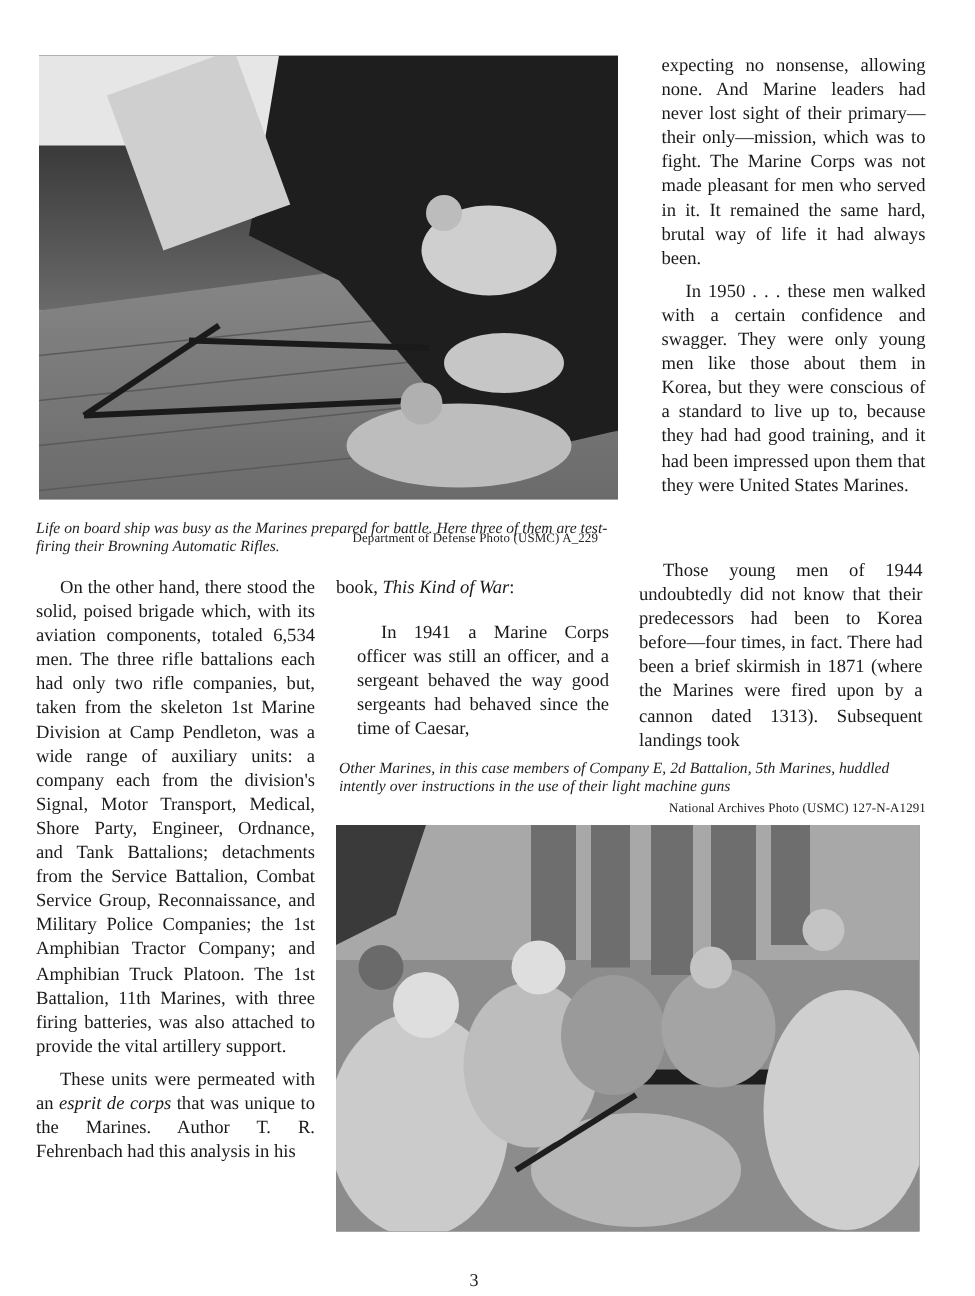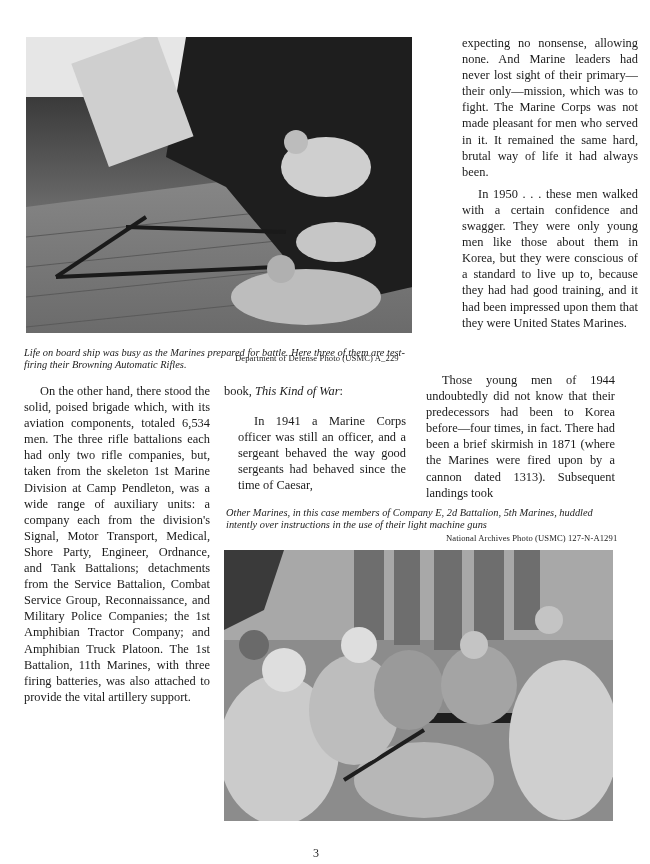--- a/index.html
+++ b/index.html
@@ -17,21 +17,21 @@
 
   .col { position: absolute; font-size: 12.4px; line-height: 16.1px; text-align: justify; }
   .col p { margin: 0; }
   .col p.indent { text-indent: 16px; }
   .col p + p { margin-top: 6px; }
   .col em { font-style: italic; }
 
   #col-left { left: 24px; top: 383px; width: 186px; }
   #col-mid-a { left: 224px; top: 383px; width: 182px; }
   #col-mid-b { left: 238px; top: 413px; width: 168px; }
-  #col-right-a { left: 462px; top: 35px; width: 176px; }
+  #col-right-a { left: 441px; top: 35px; width: 176px; }
   #col-right-b { left: 426px; top: 372px; width: 189px; }
 
   .page-num { position: absolute; left: 313px; top: 846px; font-size: 12px; }
 </style>
 </head>
 <body>
 
 <div id="photo-top" class="photo" role="img" aria-label="Marines lying prone on a ship deck test-firing Browning Automatic Rifles">
   <svg viewBox="0 0 386 296" preserveAspectRatio="none">
     <defs>
@@ -66,20 +66,21 @@
     <ellipse cx="310" cy="205" rx="40" ry="20" fill="#c6c6c6"></ellipse>
     <circle cx="270" cy="105" r="12" fill="#bcbcbc"></circle>
   </svg>
 </div>
 
 <div class="credit" style="left:235px; top:337px;margin-top:16px;">Department of Defense Photo (USMC) A_229</div>
 <div class="caption" style="left:24px; top:347px; width:390px;">Life on board ship was busy as the Marines prepared for battle. Here three of them are test-firing their Browning Automatic Rifles.</div>
 
 <div id="col-left" class="col">
   <p class="indent">On the other hand, there stood the solid, poised brigade which, with its aviation components, totaled 6,534 men. The three rifle battalions each had only two rifle companies, but, taken from the skeleton 1st Marine Division at Camp Pendleton, was a wide range of auxiliary units: a company each from the division's Signal, Motor Transport, Medical, Shore Party, Engineer, Ordnance, and Tank Battalions; detachments from the Service Battalion, Combat Service Group, Reconnaissance, and Military Police Companies; the 1st Amphibian Tractor Company; and Amphibian Truck Platoon. The 1st Battalion, 11th Marines, with three firing batteries, was also attached to provide the vital artillery support.</p>
+  <p class="indent"><span>These units were permeated with an </span><em>esprit de corps</em><span> that was unique to the Marines. Author T. R. Fehrenbach had this analysis in his</span></p>
 </div>
 
 <div id="col-mid-a" class="col">
   <p><span>book, </span><em>This Kind of War</em><span>:</span></p>
 </div>
 <div id="col-mid-b" class="col">
   <p class="indent">In 1941 a Marine Corps officer was still an officer, and a sergeant behaved the way good sergeants had behaved since the time of Caesar,</p>
 </div>
 
 <div id="col-right-a" class="col">

